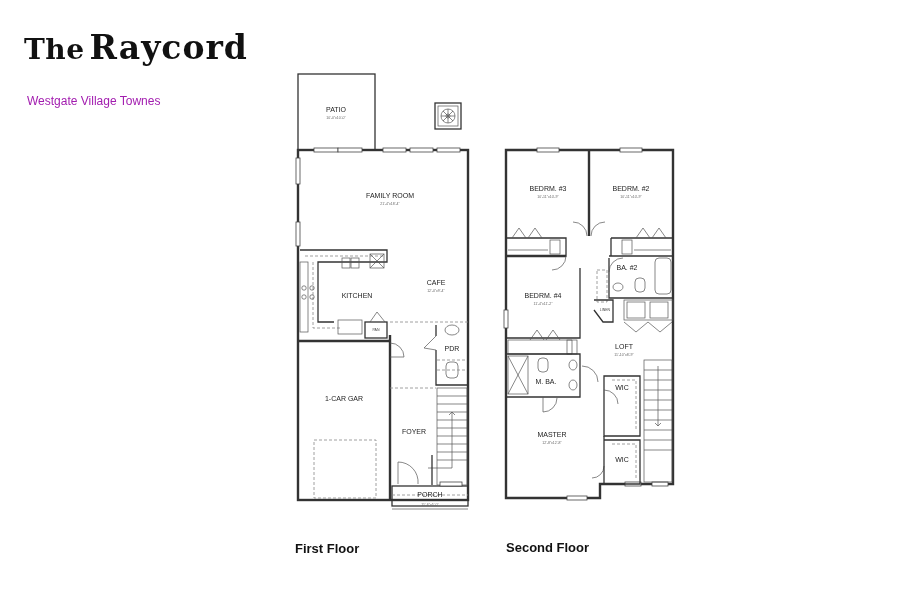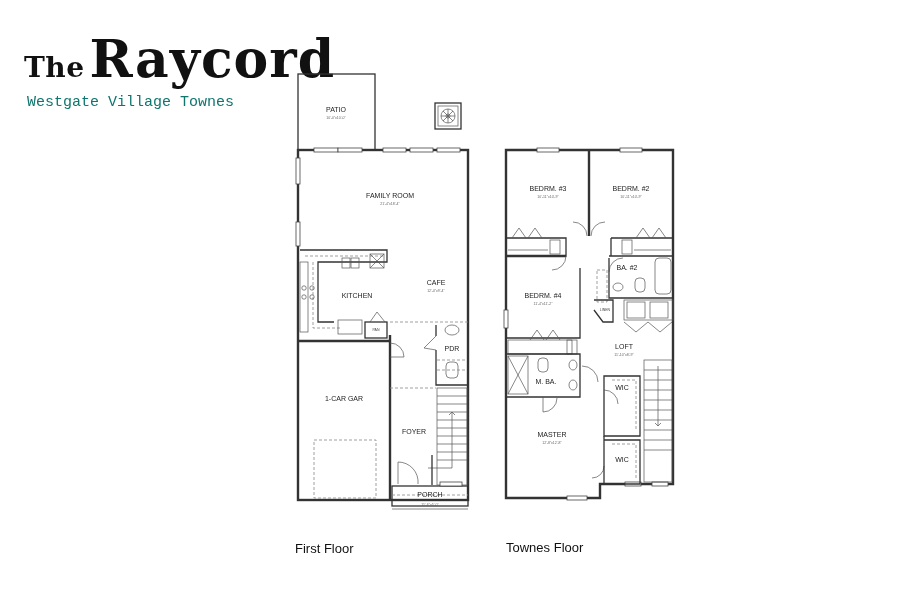--- a/index.html
+++ b/index.html
@@ -1,21 +1,21 @@
 <!DOCTYPE html>
 <html><head>
 <meta charset="utf-8">
 <style>
   html, body { margin: 0; padding: 0; background: #ffffff; }
   body { width: 900px; height: 600px; position: relative; overflow: hidden; font-family: "Liberation Sans", sans-serif; }
   .title { position: absolute; left: 24px; top: 28px; font-family: "DejaVu Serif", serif; color: #111; white-space: nowrap; }
   .title .the { font-size: 28px; font-weight: bold; letter-spacing: 0.5px; }
-  .title .name { font-size: 52px; font-weight: bold; letter-spacing: 1px; }
-  .subtitle { position: absolute; left: 27px; top: 94px; font-family: Liberation Mono, monospace; font-size: 15px; color: #0f766e; }
-  .floor-label { position: absolute; font-family: "Liberation Sans", sans-serif; font-weight: normal; font-size: 13px; color: #111; }
+  .title .name { font-size: 33px; font-weight: bold; letter-spacing: 1px; }
+  .subtitle { position: absolute; left: 27px; top: 94px; font-family: Liberation Sans, sans-serif; font-size: 12px; color: #a21caf; }
+  .floor-label { position: absolute; font-family: "Liberation Sans", sans-serif; font-weight: bold; font-size: 13px; color: #111; }
   svg { position: absolute; left: 0; top: 0; }
   .w { stroke: #333; stroke-width: 1.3; fill: none; }
   .w2 { stroke: #333; stroke-width: 2.4; fill: none; }
   .thin { stroke: #555; stroke-width: 0.7; fill: none; }
   .dash { stroke: #888; stroke-width: 0.8; fill: none; stroke-dasharray: 3 2; }
   .win { stroke: #444; stroke-width: 0.8; fill: #fff; }
   .rl { font-family: "Liberation Sans", sans-serif; font-size: 7px; fill: #222; text-anchor: middle; }
   .rd { font-family: "Liberation Sans", sans-serif; font-size: 3.5px; fill: #666; text-anchor: middle; }
   .tiny { font-family: "Liberation Sans", sans-serif; font-size: 3.5px; fill: #444; text-anchor: middle; }
 </style>
@@ -219,13 +219,13 @@
     <text x="624" y="356" class="rd">11'-10"x8'-9"</text>
     <text x="546" y="384" class="rl">M. BA.</text>
     <text x="622" y="390" class="rl">WIC</text>
     <text x="622" y="462" class="rl">WIC</text>
     <text x="552" y="437" class="rl">MASTER</text>
     <text x="552" y="444" class="rd">12'-8"x12'-8"</text>
   </g>
 </svg>
 
 <div class="floor-label" style="left:295px; top:541px;">First Floor</div>
-<div class="floor-label" style="left:506px; top:540px;">Townes Floor</div>
+<div class="floor-label" style="left:506px; top:540px;">Second Floor</div>
 
 </body></html>

